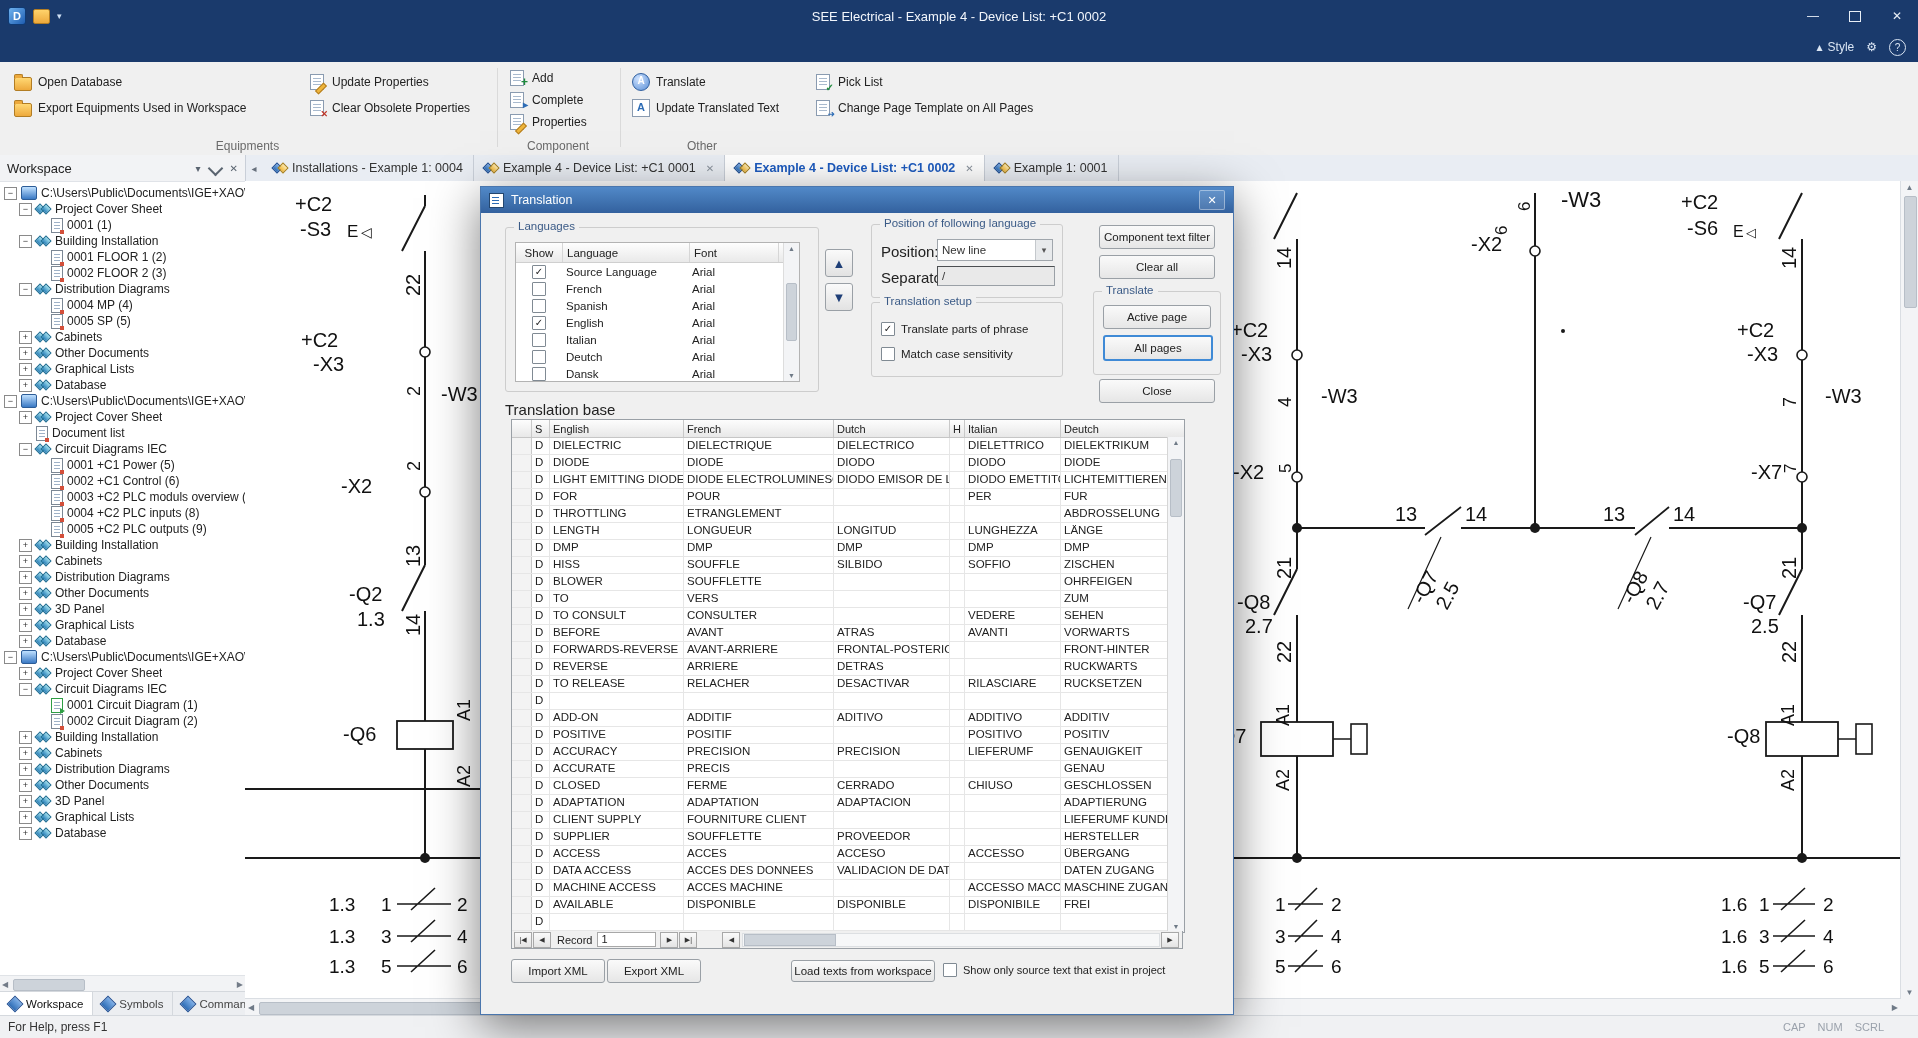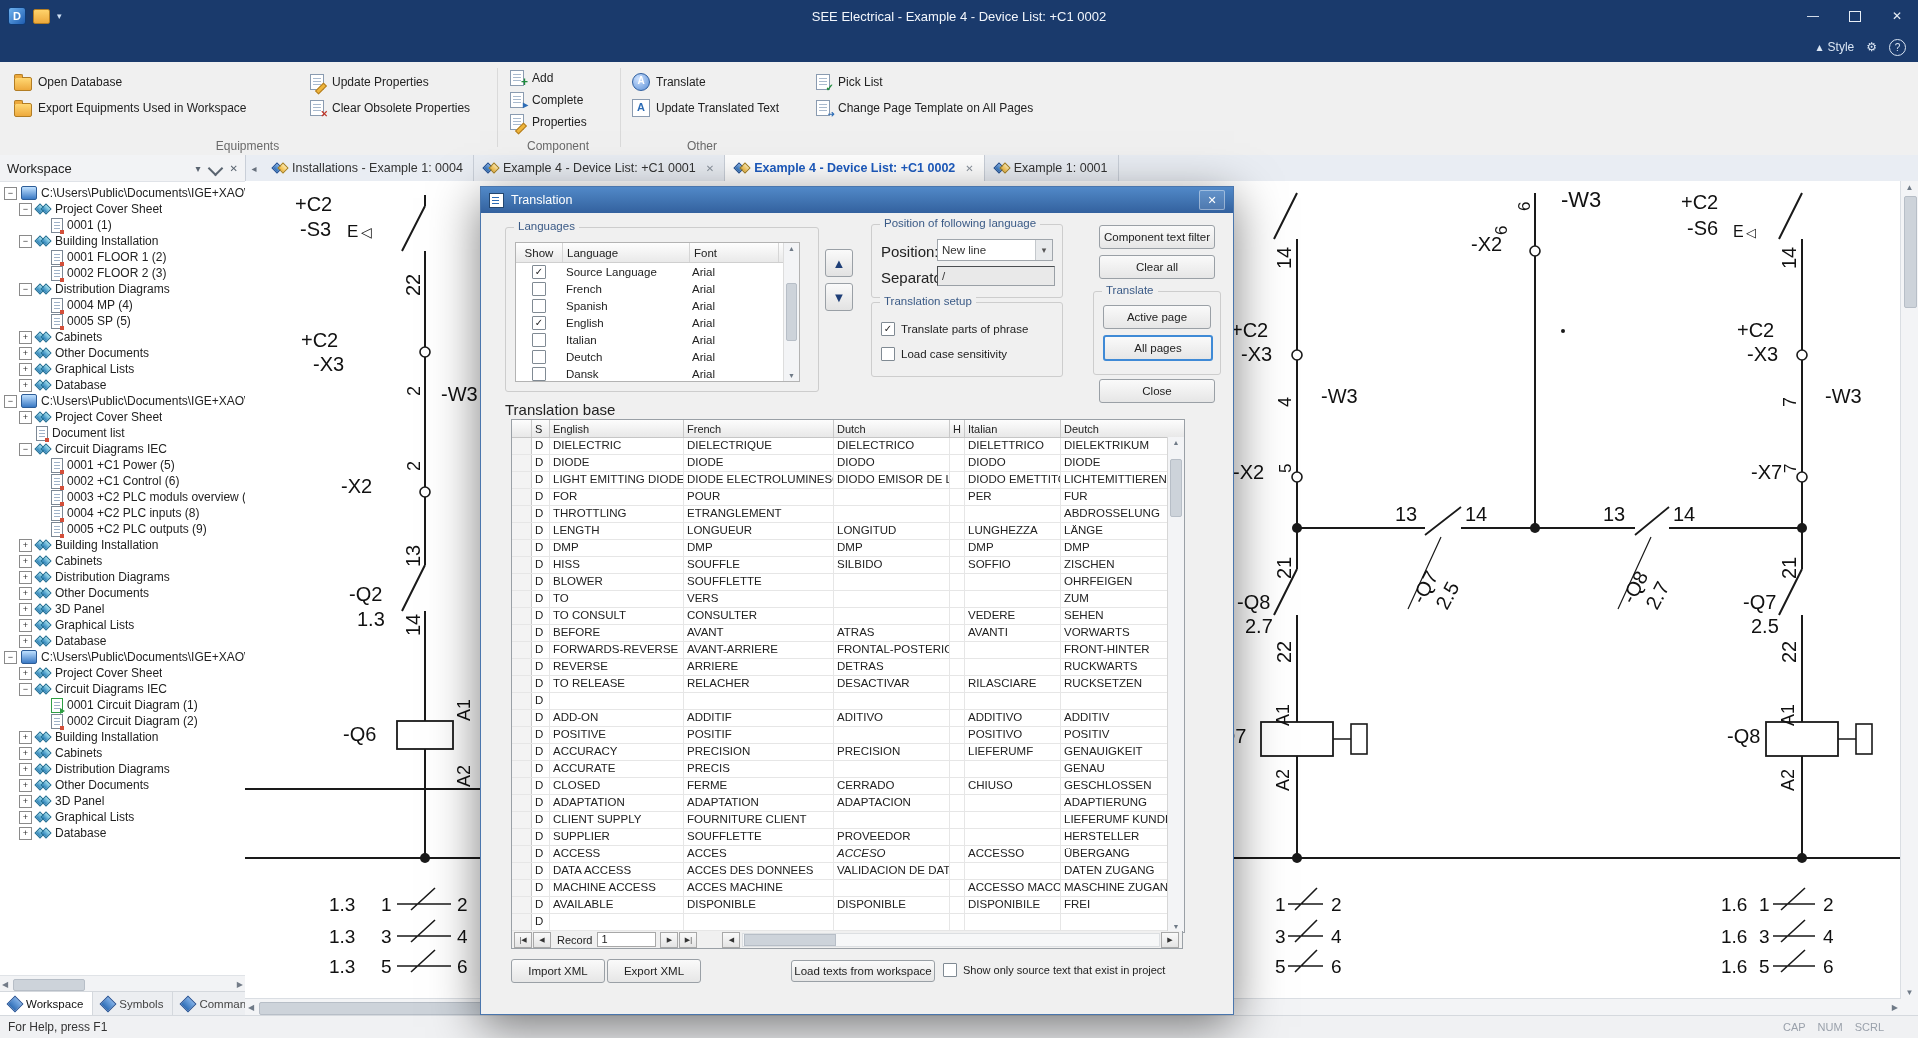--- a/index.html
+++ b/index.html
@@ -749,21 +749,21 @@
 
   <div class="fs" style="left:390px;top:115px;width:190px;height:73px">
     <span class="fs-label">Translation setup</span>
   </div>
   <div class="opt" style="left:400px;top:135px">
     <span class="cb">✓</span>
     <span>Translate parts of phrase</span>
   </div>
   <div class="opt" style="left:400px;top:160px">
     <span class="cb"></span>
-    <span>Load case sensitivity</span>
+    <span>Match case sensitivity</span>
   </div>
 
   <div class="btn" style="left:618px;top:38px;width:114px;height:22px">Component text filter</div>
   <div class="btn" style="left:618px;top:68px;width:114px;height:22px">Clear all</div>
   <div class="fs" style="left:612px;top:104px;width:126px;height:82px">
     <span class="fs-label">Translate</span>
   </div>
   <div class="btn" style="left:622px;top:118px;width:106px;height:22px">Active page</div>
   <div class="btn focus" style="left:622px;top:148px;width:106px;height:22px">All pages</div>
   <div class="btn" style="left:618px;top:192px;width:114px;height:22px">Close</div>
@@ -1019,21 +1019,21 @@
           <span class="bt-c" style="width: 112px;">PROVEEDOR</span>
           <span class="bt-c" style="width: 11px;"></span>
           <span class="bt-c" style="width: 92px;"></span>
           <span class="bt-c" style="width: 133px;">HERSTELLER</span>
         </div>
         <div class="bt-row">
           <span class="bt-c c-sel" style="width: 16px;"></span>
           <span class="bt-c" style="width: 14px;">D</span>
           <span class="bt-c" style="width: 130px;">ACCESS</span>
           <span class="bt-c" style="width: 146px;">ACCES</span>
-          <span class="bt-c" style="width: 112px; font-style: italic;">ACCESO</span>
+          <span class="bt-c" style="width: 112px;">ACCESO</span>
           <span class="bt-c" style="width: 11px;"></span>
           <span class="bt-c" style="width: 92px;">ACCESSO</span>
           <span class="bt-c" style="width: 133px;">ÜBERGANG</span>
         </div>
         <div class="bt-row">
           <span class="bt-c c-sel" style="width: 16px;"></span>
           <span class="bt-c" style="width: 14px;">D</span>
           <span class="bt-c" style="width: 130px;">DATA ACCESS</span>
           <span class="bt-c" style="width: 146px;">ACCES DES DONNEES</span>
           <span class="bt-c" style="width: 112px;">VALIDACION DE DAT</span>

